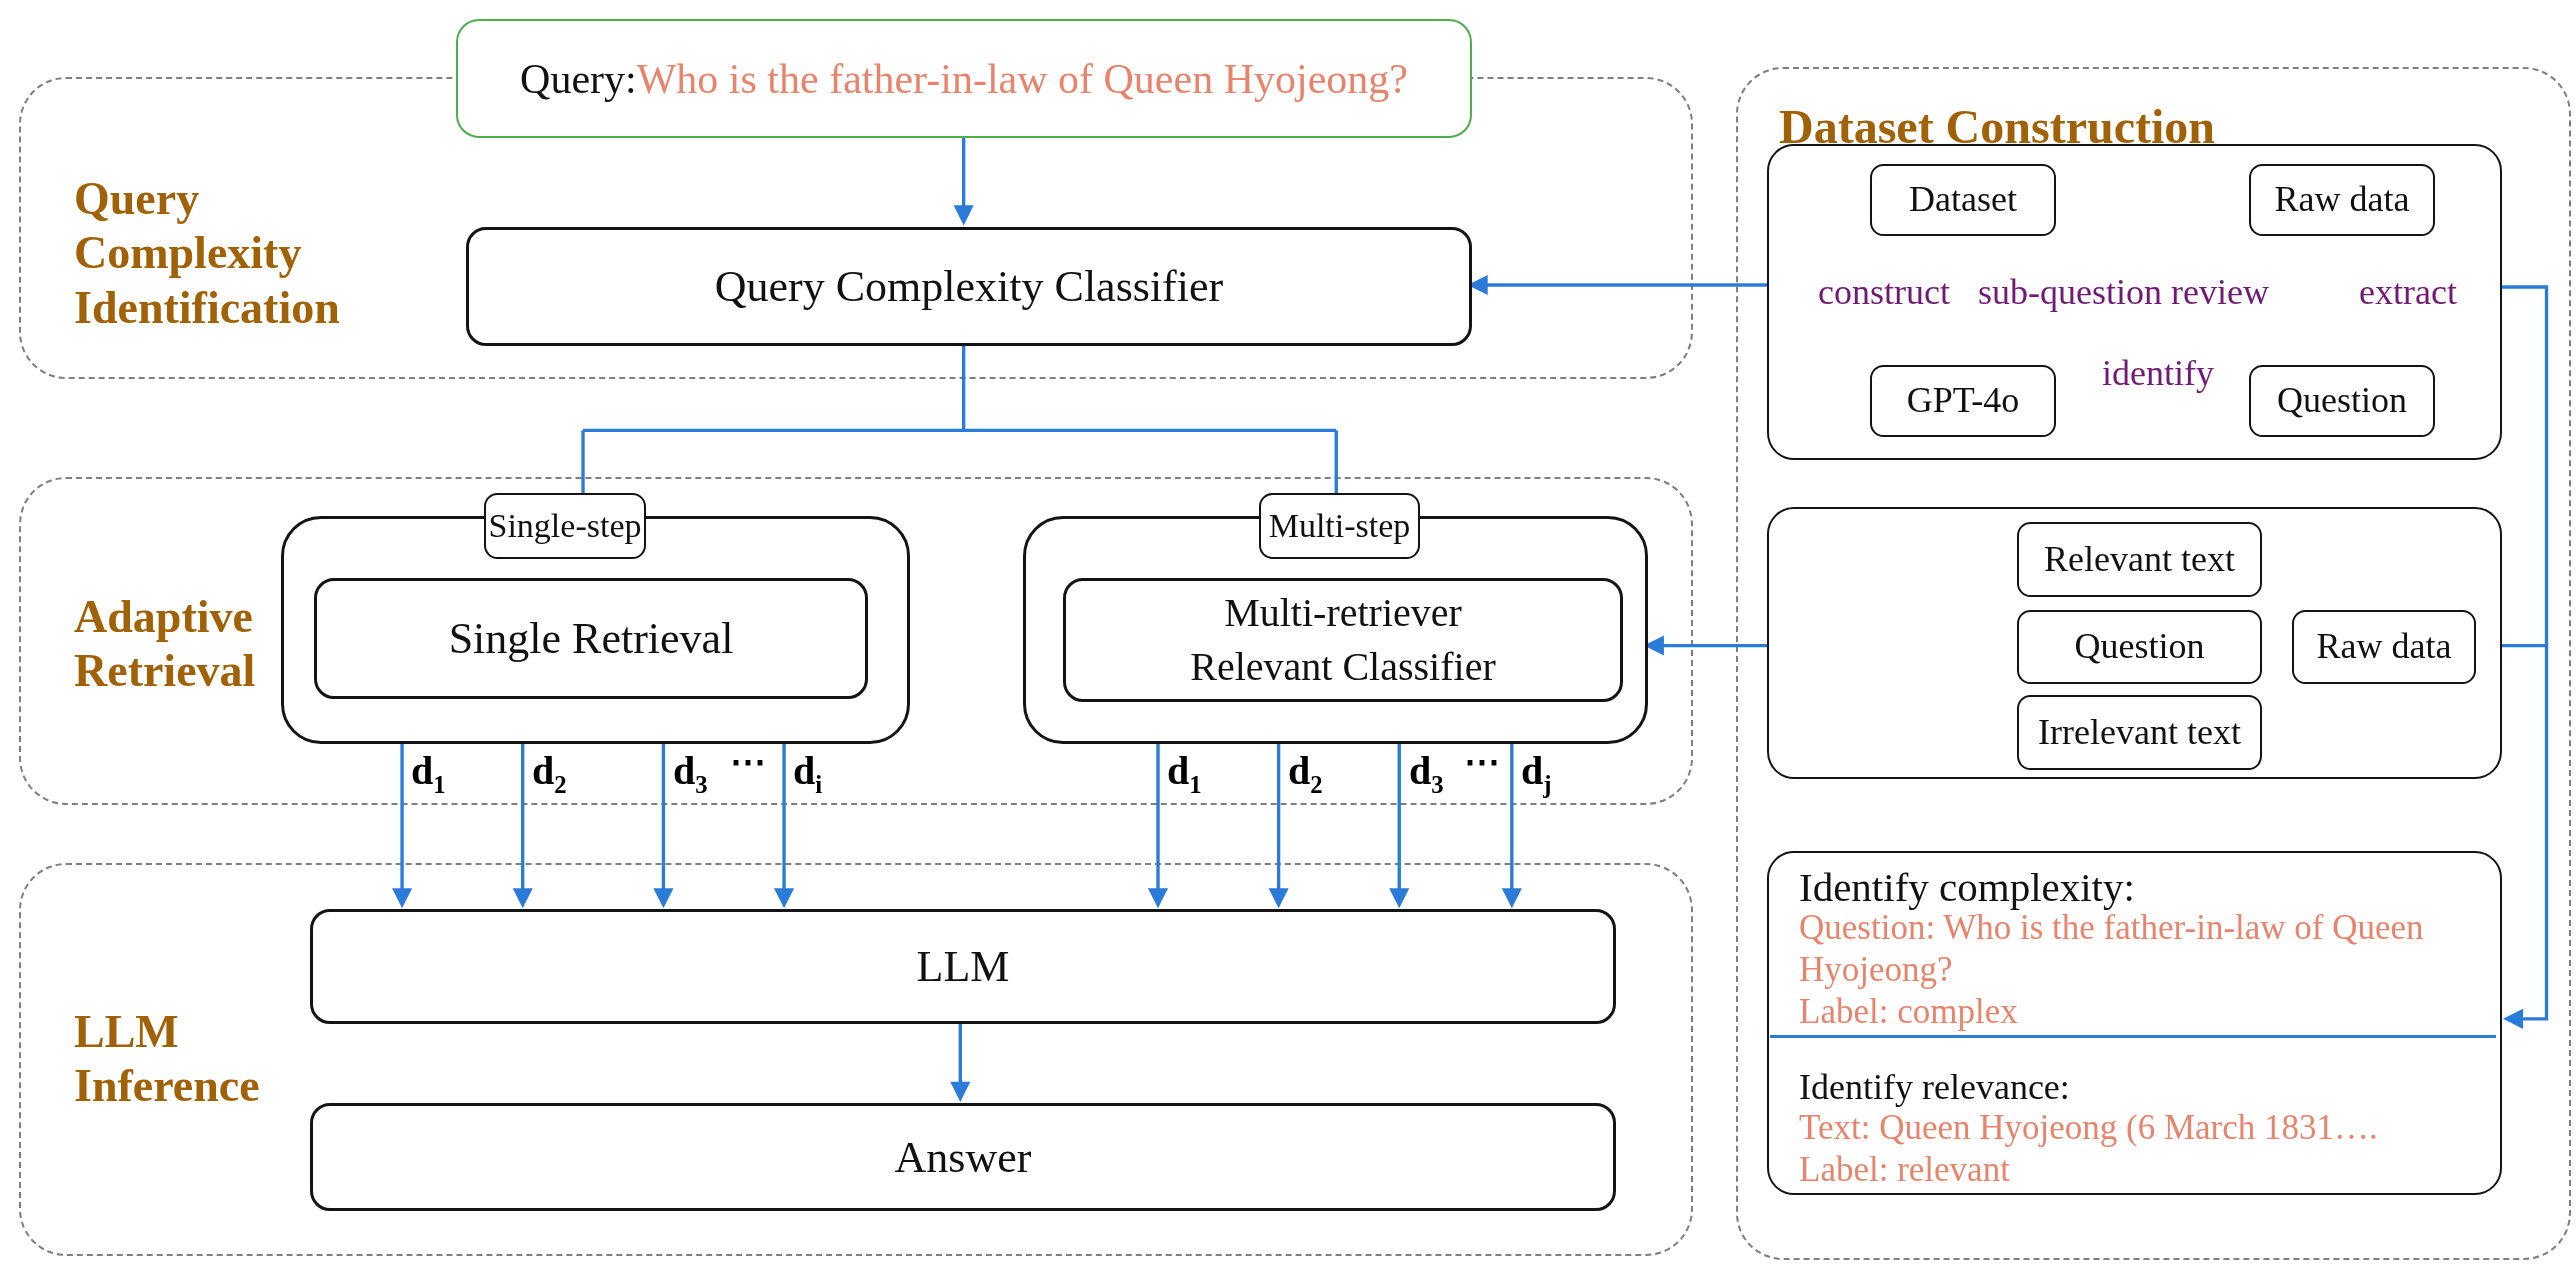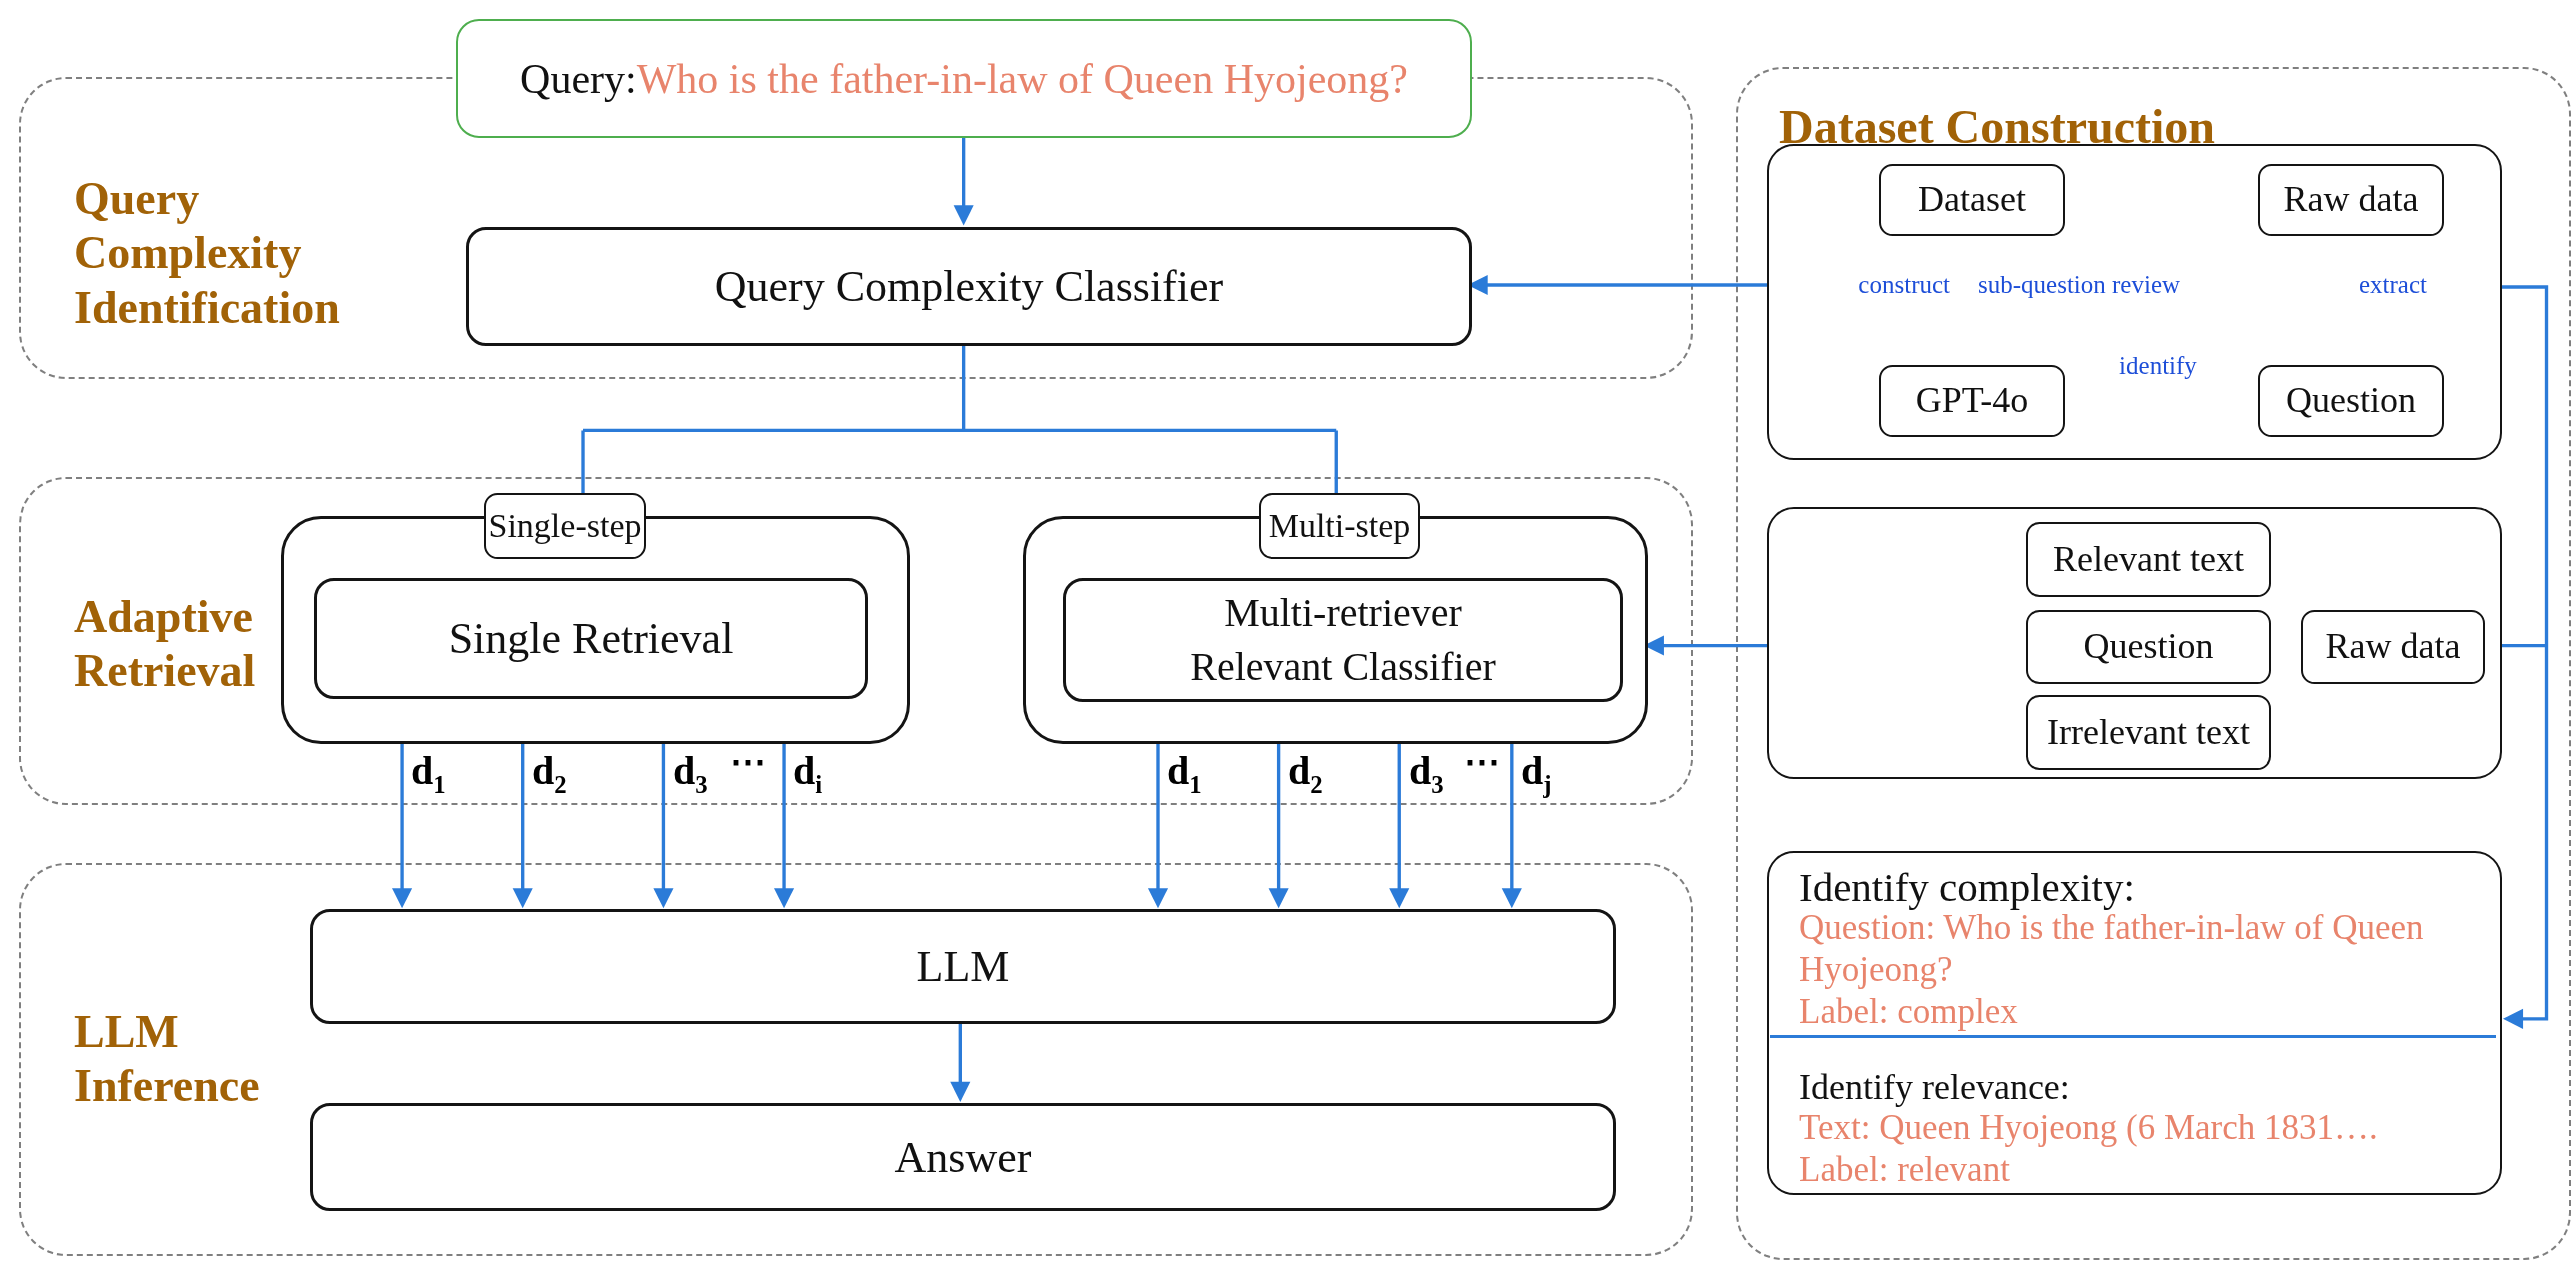--- a/index.html
+++ b/index.html
@@ -7,22 +7,22 @@
           font-family:"Liberation Serif","DejaVu Serif",serif;color:#111;}
   svg.connectors{position:absolute;left:0;top:0;z-index:2;}
   .sec{position:absolute;border:2px dashed #7f7f7f;border-radius:47px;z-index:1;background:transparent;}
   .seclabel{position:absolute;z-index:3;font-weight:bold;font-size:46px;line-height:1.18;white-space:pre-line;color:#a16207;}
   .box{position:absolute;z-index:3;background:#fff;border:3.4px solid #141414;border-radius:20px;
        display:flex;align-items:center;justify-content:center;text-align:center;font-size:44px;}
   .outer{border-radius:40px;background:#fff;z-index:3;}
   .stepbox{border-width:2.7px;border-radius:13.4px;font-size:34px;z-index:4;}
   .greenbox{border-color:#4eae4e;border-width:2.7px;border-radius:23px;font-size:42px;z-index:3;}
   .panelbox{border-width:2.7px;border-radius:27px;}
-  .minibox{border-width:2.7px;border-radius:13.4px;font-size:36px;line-height:1.1;white-space:pre-line;margin-left:9px;}
-  .alabel{position:absolute;z-index:3;font-size:25px;color:#1d4ed8;}
+  .minibox{border-width:2.7px;border-radius:13.4px;font-size:36px;line-height:1.1;white-space:pre-line;}
+  .alabel{position:absolute;z-index:3;font-size:36px;color:#701a75;}
   .dlabel{position:absolute;z-index:3;font-weight:bold;font-size:40px;color:#000;}
   .dlabel sub{font-size:0.62em;line-height:0;}
   .dots{position:absolute;z-index:3;font-weight:bold;font-size:36px;color:#000;}
   .twoline{white-space:pre-line;font-size:40px;line-height:1.35;}
   .ctext{position:absolute;z-index:3;font-size:35px;line-height:42px;white-space:pre-line;}
   .salmon{color:#e8846c;}
   .divider{position:absolute;z-index:3;background:#2b7bd8;height:2.7px;}
 </style>
 </head>
 <body>

